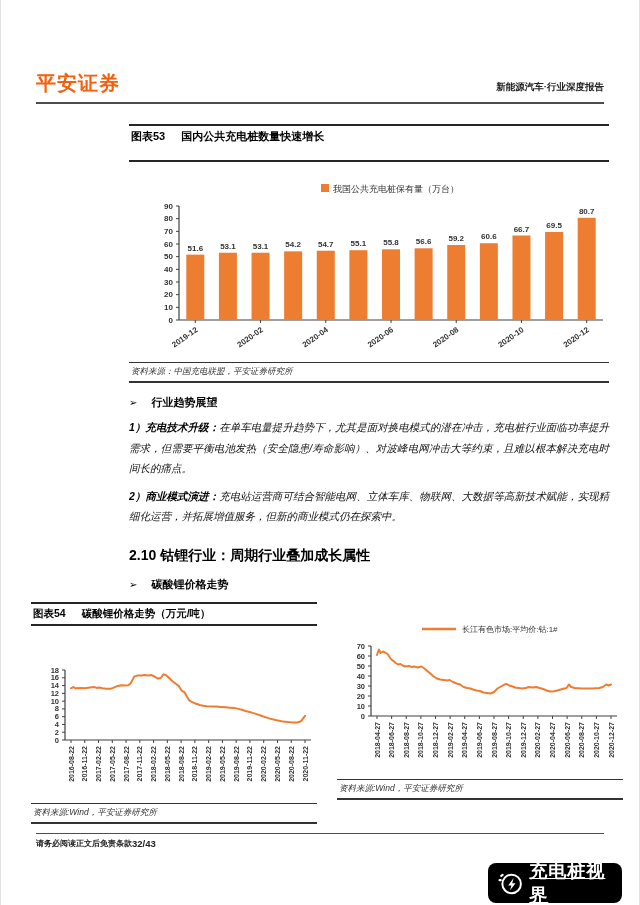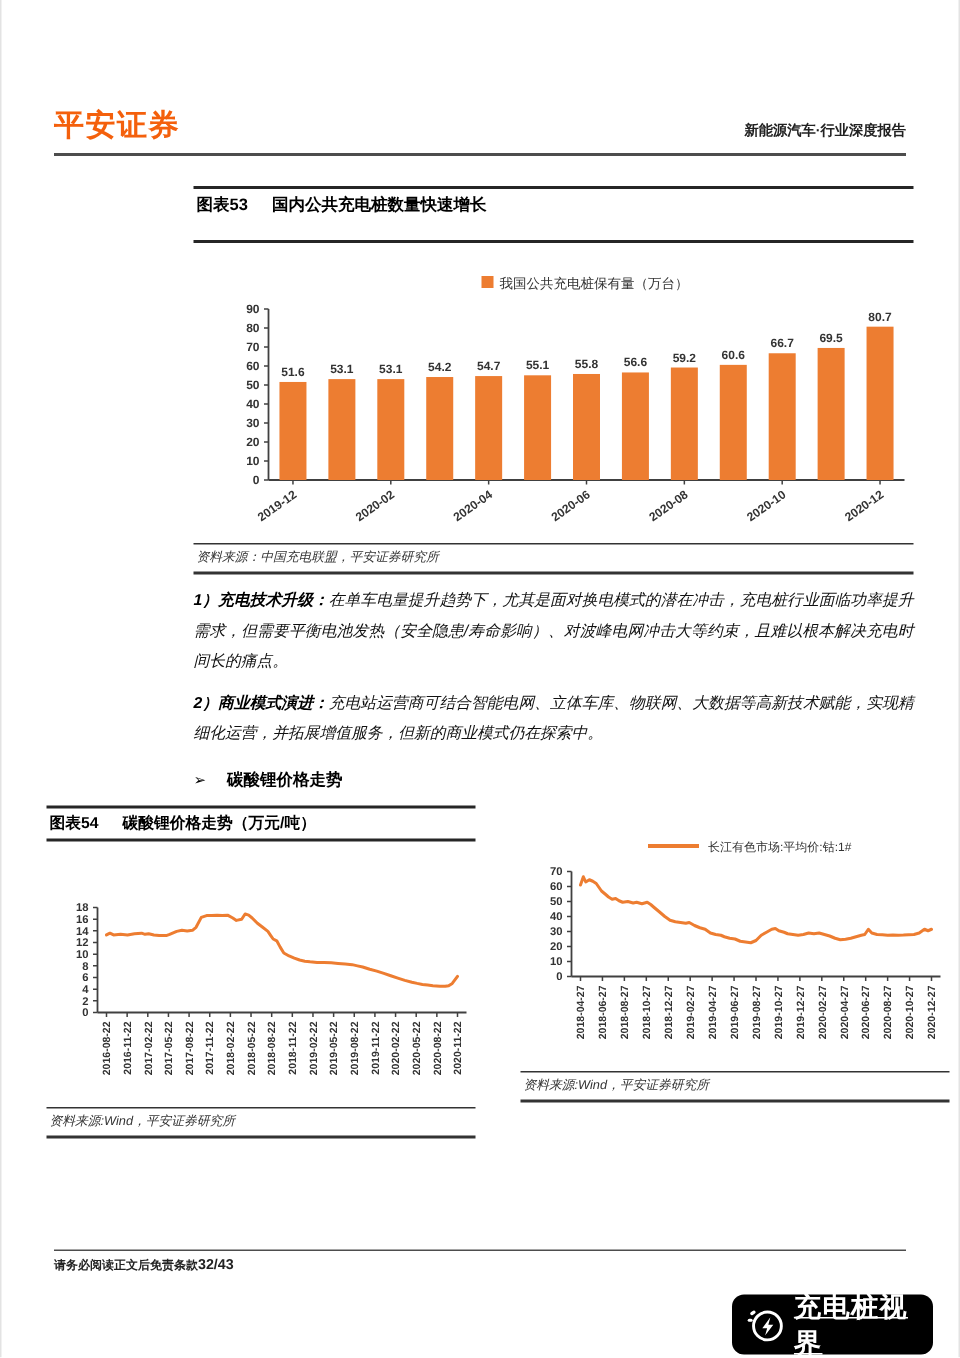--- a/index.html
+++ b/index.html
@@ -22,21 +22,21 @@
   .chart-body svg{display:block;}
   
   .textcol{margin:0 32px 0 128px;width:480px;}
   .arrow-head{margin-top:12px;font-size:11px;font-weight:bold;color:#000;}
   .arrow-head .arr{margin-right:14px;font-size:10px;}
   .para{font-size:10.5px;line-height:20.5px;margin:7px 0 0;text-align:justify;color:#111;font-style:italic;}
   .para .b{font-weight:bold;color:#000;}
   .hang{padding-left:22px;text-indent:-22px;}
   .section-head{margin-top:20px;font-size:14px;font-weight:bold;color:#000;}
   
-  .charts-row{display:flex;margin:10px 22px 0 30px;gap:30px;}
+  .charts-row{display:flex;margin:10px 22px 0 30px;gap:20px;}
   .panel{width:286px;}
   .panel .fig-title{font-size:10.5px;padding:3px 2px;}
   
   .footer-rule{position:absolute;left:35px;right:35px;top:833px;border-top:1.5px solid #4d4d4d;}
   .footer{position:absolute;left:35px;right:35px;top:838px;display:flex;align-items:flex-start;}
   .footer-left{font-size:8px;font-weight:bold;color:#222;}
   .footer-page{font-size:9.5px;font-weight:bold;color:#222;}
   
   .watermark{position:absolute;left:487px;top:863px;width:134px;height:40px;background:#000;
              border-radius:8px;display:flex;align-items:center;color:#fff;text-decoration:underline;}
@@ -124,23 +124,27 @@
           <line x1="392.46153846153845" y1="158" x2="392.46153846153845" y2="161" stroke="#404040" stroke-width="1"></line>
           <text x="395.46153846153845" y="169" text-anchor="end" font-size="8" font-weight="600" fill="#333" transform="rotate(-35 395.46153846153845 169)">2020-10</text>
           <line x1="457.6923076923077" y1="158" x2="457.6923076923077" y2="161" stroke="#404040" stroke-width="1"></line>
           <text x="460.6923076923077" y="169" text-anchor="end" font-size="8" font-weight="600" fill="#333" transform="rotate(-35 460.6923076923077 169)">2020-12</text>
         </svg>
       </div>
     <div class="fig-source">资料来源：中国充电联盟，平安证券研究所</div>
   </div>
 
   <div class="textcol">
+    <div class="arrow-head">
+      <span class="arr">➢</span><span>行业趋势展望</span>
+    </div>
     <p class="para"><span class="b">1）充电技术升级：</span><span>在单车电量提升趋势下，尤其是面对换电模式的潜在冲击，充电桩行业面临功率提升需求，但需要平衡电池发热（安全隐患/寿命影响）、对波峰电网冲击大等约束，且难以根本解决充电时间长的痛点。</span></p>
     <p class="para"><span class="b">2）商业模式演进：</span><span>充电站运营商可结合智能电网、立体车库、物联网、大数据等高新技术赋能，实现精细化运营，并拓展增值服务，但新的商业模式仍在探索中。</span></p>
 
+    <div class="section-head">2.10 钴锂行业：周期行业叠加成长属性</div>
 
     <div class="arrow-head">
       <span class="arr">➢</span><span>碳酸锂价格走势</span>
     </div>
   </div>
 
   <div class="charts-row">
     <div class="panel">
       <div class="fig-title">
         <span class="tag">图表54</span>

